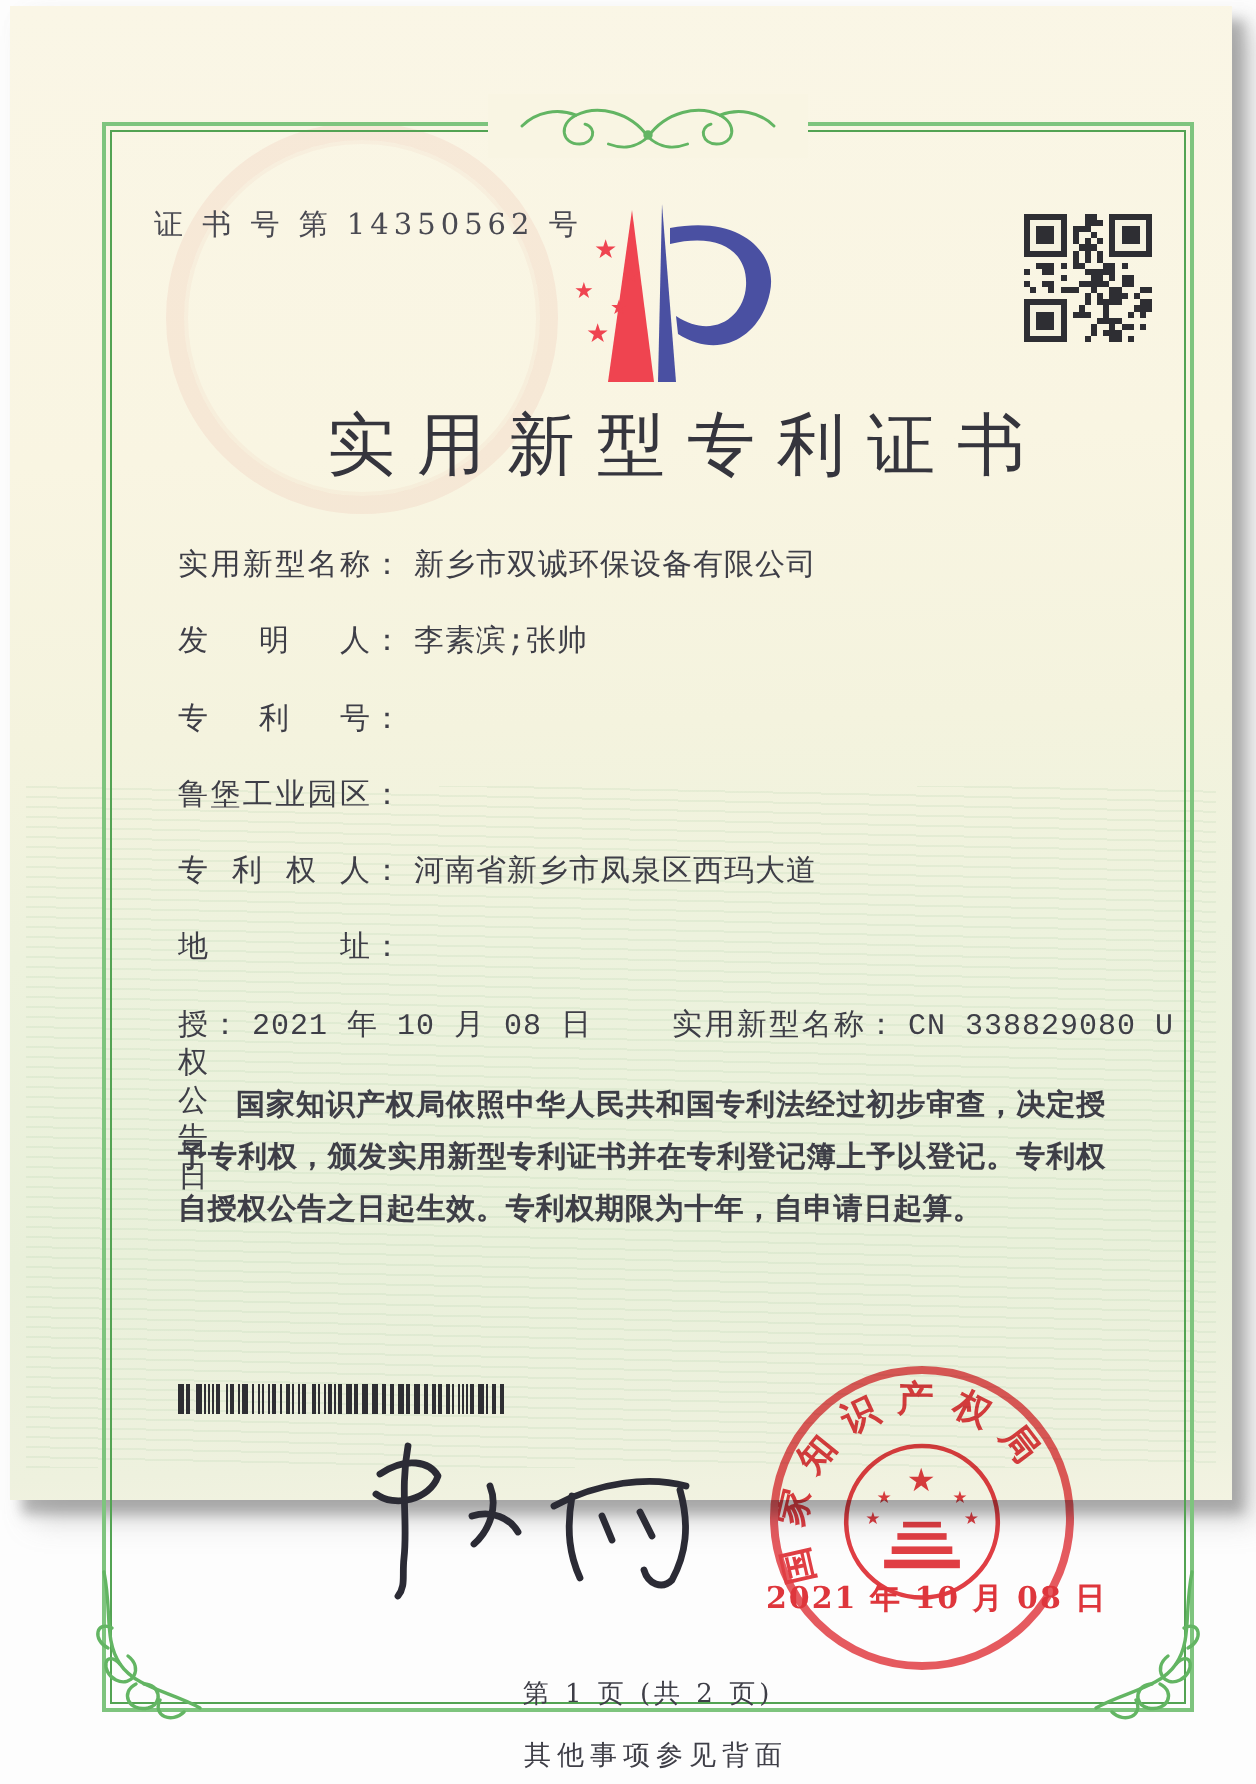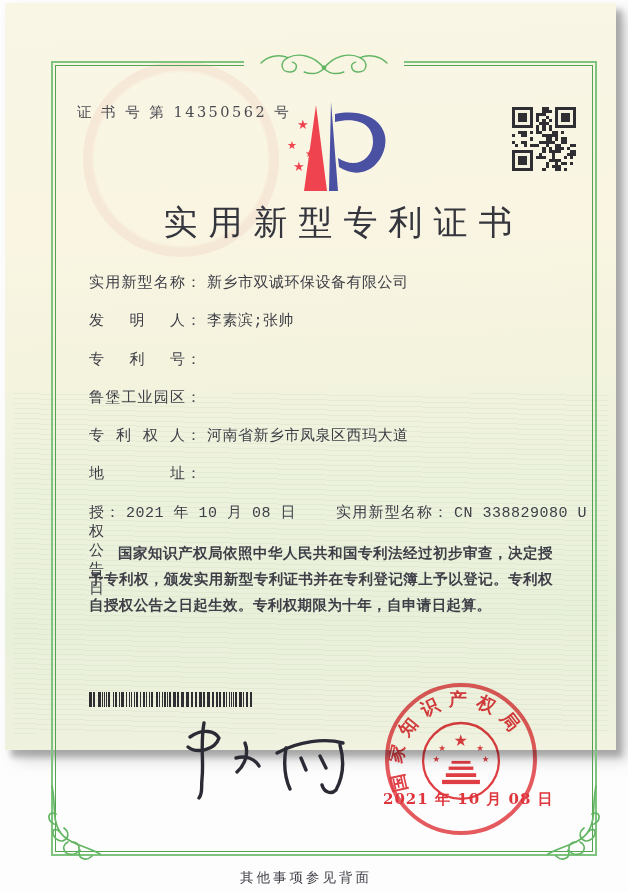--- a/index.html
+++ b/index.html
@@ -77,21 +77,21 @@
     color:#e23e44; mix-blend-mode:multiply;
   }
   .seal svg { position:absolute; inset:0; }
   .seal-date {
     position:absolute; left:-6px; right:-6px; bottom:22px; text-align:center;
     font-size:15px; font-weight:bold; color:#e0363c; letter-spacing:1px; white-space:nowrap;
   }
 
   .page-footer { position:absolute; left:46px; top:835px; width:546px; text-align:center;
     font-size:13px; letter-spacing:2px; color:#3e3e47; }
-  .back-note { position:absolute; left:28px; top:866px; width:546px; text-align:center;
+  .back-note { position:absolute; left:50px; top:866px; width:546px; text-align:center;
     font-size:13.5px; letter-spacing:3px; color:#3e3e47; }
 
   .green-stroke { stroke:#63b563; fill:none; stroke-linecap:round; }
 </style>
 </head>
 <body>
 
 <div class="paper">
   <div class="texture"></div>
   <div class="ghost-seal"></div>
@@ -388,14 +388,15 @@
       <g class="green-stroke" stroke-width="1.7">
         <path d="M6,6 C10,26 6,40 14,52 C22,64 40,66 54,74"></path>
         <path d="M14,52 C6,44 4,56 12,60 C20,64 26,54 18,48"></path>
         <path d="M22,62 C14,66 18,76 28,74 C36,72 34,62 26,62"></path>
         <path d="M34,70 C30,78 40,82 46,76"></path>
         <path d="M10,34 C2,30 0,40 8,44"></path>
       </g>
     </svg>
   </div>
 
+  <div class="page-footer">第 1 页 (共 2 页)</div>
   <div class="back-note">其他事项参见背面</div>
 </div>
 
 </body></html>

